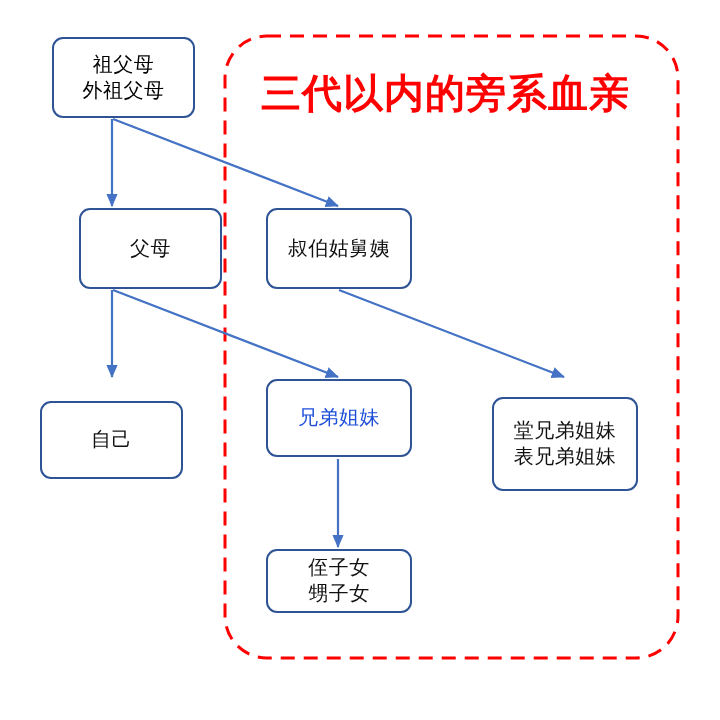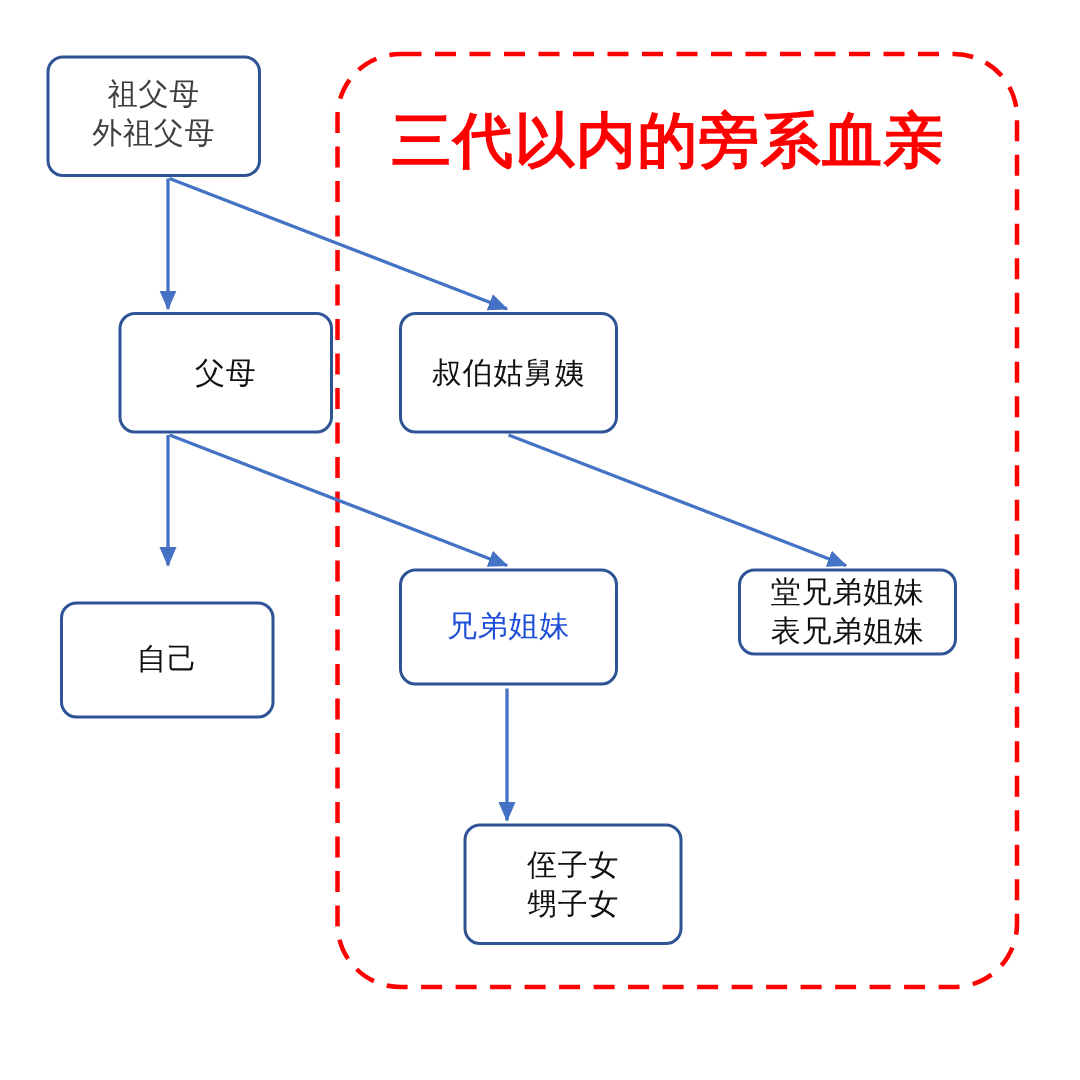--- a/index.html
+++ b/index.html
@@ -73,25 +73,25 @@
         <line x1="112" y1="290" x2="112" y2="377" stroke="#4472C4" stroke-width="2.2" marker-end="url(#arrowhead)"></line>
         <line x1="113" y1="290" x2="338" y2="377" stroke="#4472C4" stroke-width="2.2" marker-end="url(#arrowhead)"></line>
         <line x1="339" y1="290" x2="564" y2="377" stroke="#4472C4" stroke-width="2.2" marker-end="url(#arrowhead)"></line>
         <line x1="338" y1="459" x2="338" y2="547" stroke="#4472C4" stroke-width="2.2" marker-end="url(#arrowhead)"></line>
       </g>
   </svg>
 
   <div class="group-label" style="left: 261px; top: 66px;">三代以内的旁系血亲</div>
 
   <div id="node-layer">
-      <div class="node" style="left: 31px; top: 37px; width: 143px; height: 81px; border-color: rgb(47, 84, 150); color: #404040; font-family: Liberation Mono, monospace;">祖父母
+      <div class="node" style="left: 52px; top: 37px; width: 143px; height: 81px; border-color: rgb(47, 84, 150); color: #000000;">祖父母
 外祖父母</div>
       <div class="node" style="left: 40px; top: 208px; width: 143px; height: 81px; border-color: rgb(47, 84, 150); color: rgb(17, 17, 17); margin-left: 39px;">父母</div>
       <div class="node" style="left: 266px; top: 208px; width: 146px; height: 81px; border-color: rgb(47, 84, 150); color: rgb(17, 17, 17); text-align: center;">叔伯姑舅姨</div>
       <div class="node" style="left: 40px; top: 401px; width: 143px; height: 78px; border-color: rgb(47, 84, 150); color: rgb(17, 17, 17);">自己</div>
       <div class="node" style="left: 266px; top: 379px; width: 146px; height: 78px; border-color: rgb(47, 84, 150); color: #1d4ed8;">兄弟姐妹</div>
-      <div class="node" style="left: 492px; top: 379px; width: 146px; height: 58px; border-color: rgb(47, 84, 150); color: rgb(17, 17, 17); text-align: center;">堂兄弟姐妹
+      <div class="node" style="left: 492px; top: 397px; width: 146px; height: 94px; border-color: rgb(47, 84, 150); color: rgb(17, 17, 17); text-align: center;">堂兄弟姐妹
 表兄弟姐妹</div>
-      <div class="node" style="left: 266px; top: 549px; width: 146px; height: 81px; border-color: rgb(47, 84, 150); color: rgb(17, 17, 17); margin-left: 43px;">侄子女
+      <div class="node" style="left: 266px; top: 549px; width: 146px; height: 64px; border-color: rgb(47, 84, 150); color: rgb(17, 17, 17);">侄子女
 甥子女</div>
     </div>
 
 </div>
 
 </body></html>

